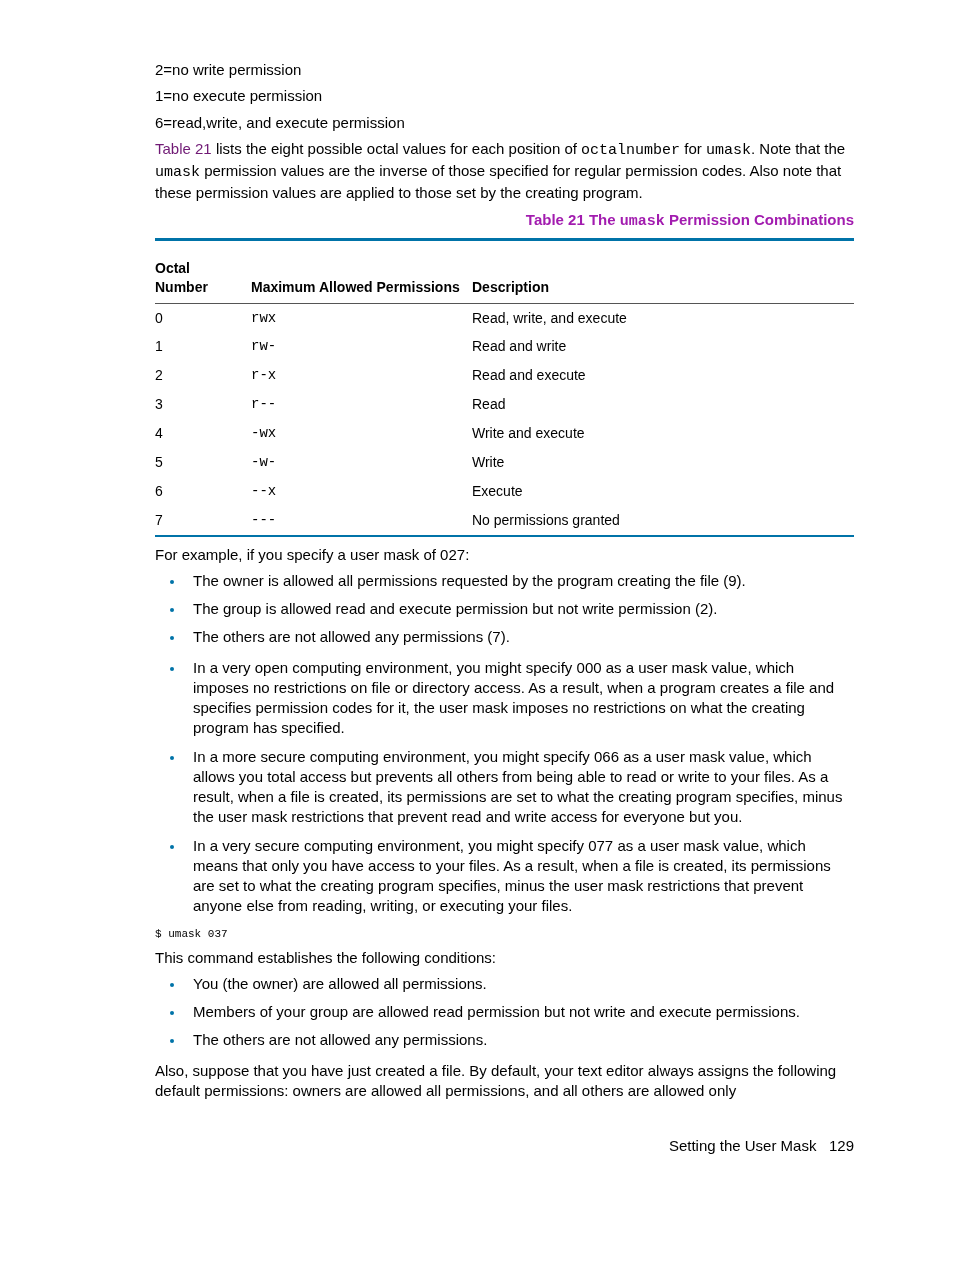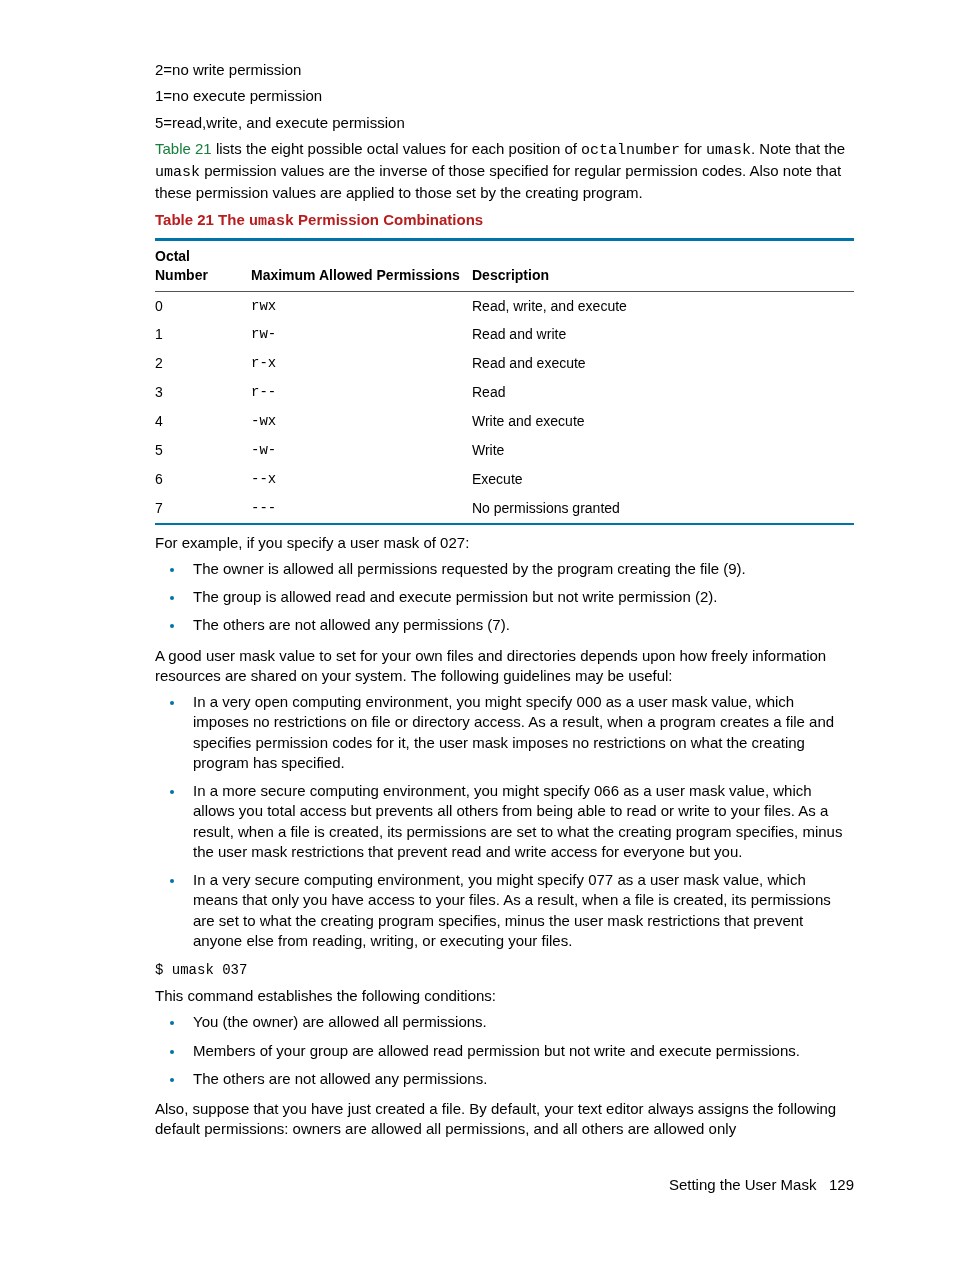--- a/index.html
+++ b/index.html
@@ -9,43 +9,43 @@
     margin: 0;
     padding: 60px 55px 40px 55px;
     width: 954px;
     box-sizing: border-box;
     line-height: 1.35;
   }
   .content { margin-left: 100px; margin-right: 45px; }
   p { margin: 0 0 6px 0; }
   .code { font-family: Liberation Mono, monospace; }
   .codeit { font-family: "Courier New", monospace; }
-  .tablelink { color: #15803d; }
-  .tabletitle { color: #b91c1c; font-weight: bold; margin-bottom: 6px; }
+  .tablelink { color: #701a75; }
+  .tabletitle { color: #a21caf; font-weight: bold; margin-bottom: 6px; text-align: right; }
   table { width: 100%; border-collapse: collapse; font-size: 14px; }
   thead tr { border-top: 3px solid #0073a8; border-bottom: 1px solid #555; }
-  th { text-align: left; font-weight: bold; padding: 6px 6px 6px 0; vertical-align: bottom; }
+  th { text-align: left; font-weight: bold; padding: 18px 6px 6px 0; vertical-align: bottom; }
   td { padding: 5px 6px 5px 0; vertical-align: top; }
   tbody tr:last-child { border-bottom: 2px solid #0073a8; }
   ul { margin: 6px 0 10px 0; padding-left: 30px; }
   li { padding-left: 8px; margin-bottom: 8px; }
   li::marker { color: #0073a8; font-size: 13px; }
-  .cmd { font-family: "Courier New", monospace; font-size: 14px; margin: 4px 0 6px 0; }
+  .cmd { font-family: "Courier New", monospace; font-size: 11px; margin: 4px 0 6px 0; }
   .footer { text-align: right; font-size: 15px; margin-top: 35px; margin-right: 45px; }
   .col1 { width: 90px; }
   .col2 { width: 215px; margin-left: 36px; }
 </style>
 </head>
 <body>
 
 <div class="content">
 
   <p>2=no write permission</p>
   <p>1=no execute permission</p>
-  <p>5=read,write, and execute permission</p>
+  <p>6=read,write, and execute permission</p>
 
   <p>
     <span class="tablelink">Table 21</span><span> lists the eight possible octal values for each position of </span><span class="codeit">octalnumber</span><span> for </span><span class="code">umask</span><span>. Note that the </span><span class="code">umask</span><span> permission values are the inverse of those specified for regular permission codes. Also note that these permission values are applied to those set by the creating program.</span>
   </p>
 
   <p class="tabletitle">
     <span>Table 21 The </span><span class="code" style="font-weight:bold">umask</span><span> Permission Combinations</span>
   </p>
 
   <table>
@@ -101,21 +101,20 @@
   </table>
 
   <p style="margin-top:8px">For example, if you specify a user mask of 027:</p>
 
   <ul id="example-list">
       <li>The owner is allowed all permissions requested by the program creating the file (9).</li>
       <li>The group is allowed read and execute permission but not write permission (2).</li>
       <li>The others are not allowed any permissions (7).</li>
     </ul>
 
-  <p>A good user mask value to set for your own files and directories depends upon how freely information resources are shared on your system. The following guidelines may be useful:</p>
 
   <ul id="guideline-list">
       <li>In a very open computing environment, you might specify 000 as a user mask value, which imposes no restrictions on file or directory access. As a result, when a program creates a file and specifies permission codes for it, the user mask imposes no restrictions on what the creating program has specified.</li>
       <li>In a more secure computing environment, you might specify 066 as a user mask value, which allows you total access but prevents all others from being able to read or write to your files. As a result, when a file is created, its permissions are set to what the creating program specifies, minus the user mask restrictions that prevent read and write access for everyone but you.</li>
       <li>In a very secure computing environment, you might specify 077 as a user mask value, which means that only you have access to your files. As a result, when a file is created, its permissions are set to what the creating program specifies, minus the user mask restrictions that prevent anyone else from reading, writing, or executing your files.</li>
     </ul>
 
 
   <p class="cmd">$ umask 037</p>
 

